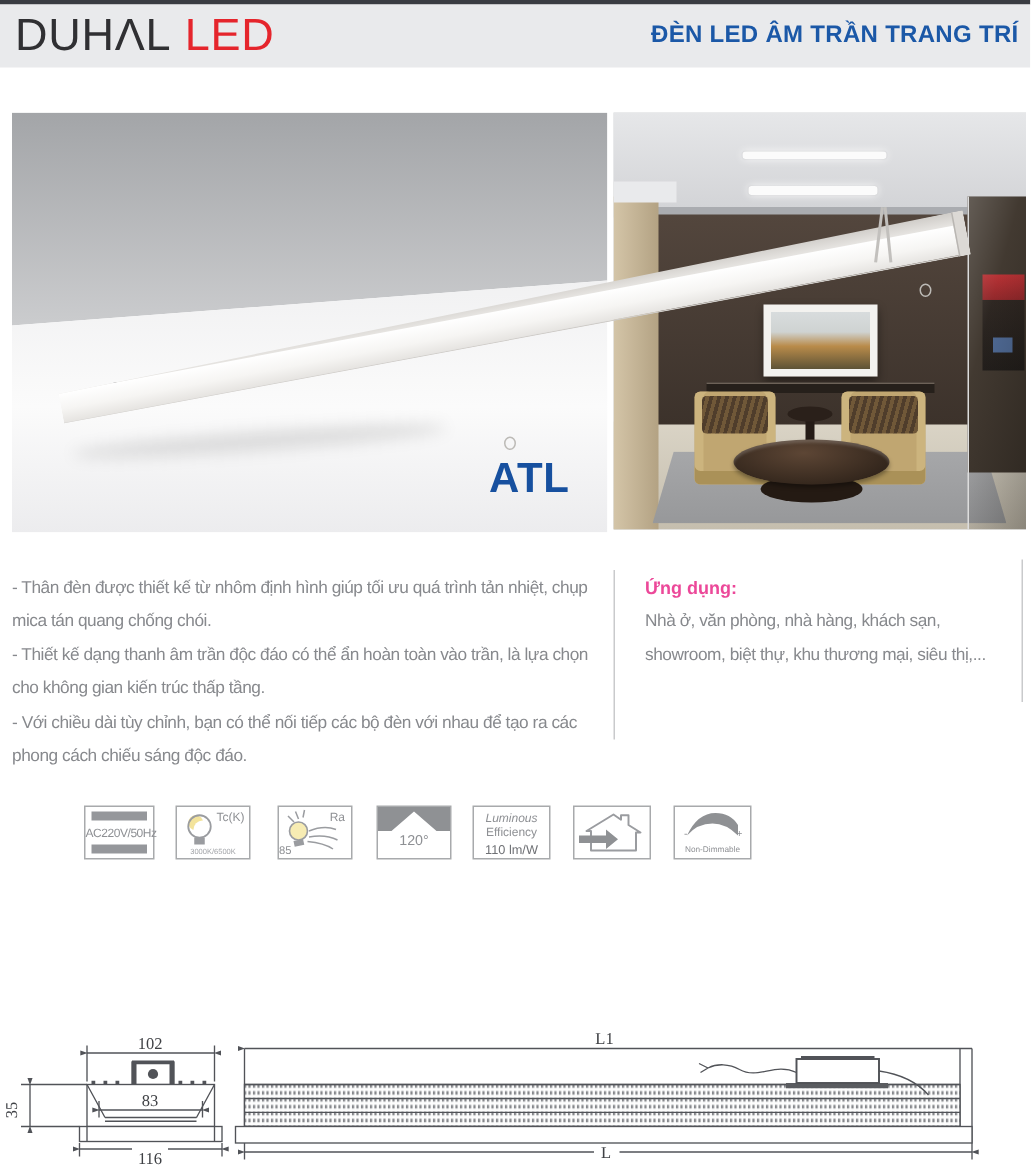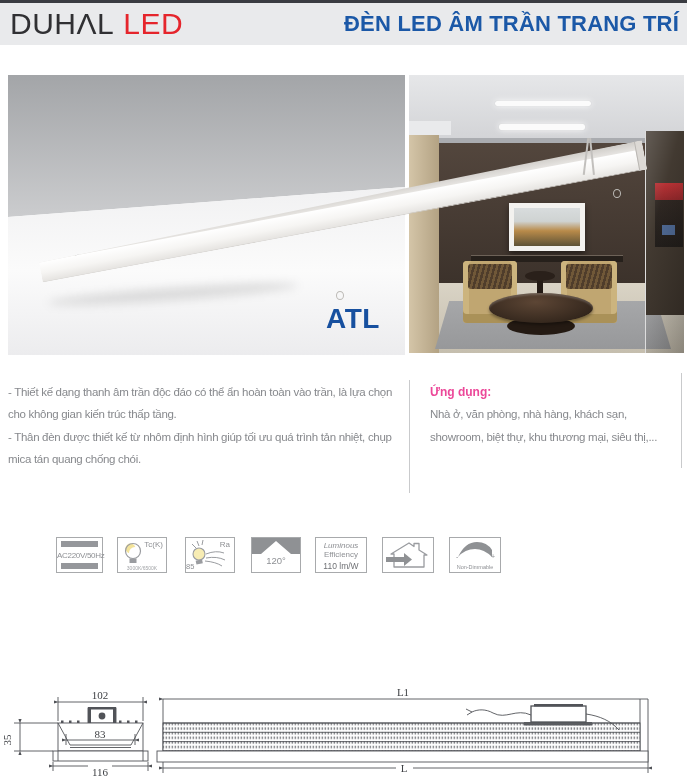--- a/index.html
+++ b/index.html
@@ -4,21 +4,21 @@
 <style>
   html,body{margin:0;padding:0;background:#fff;}
   .page{position:relative;width:687px;height:781px;background:#fff;overflow:hidden;
         font-family:"Liberation Sans",sans-serif;}
   
   .topline{position:absolute;left:0;top:0;width:687px;height:3px;background:#3a3c42;}
   .header{position:absolute;left:0;top:3px;width:687px;height:42px;background:#e9eaec;
           display:flex;align-items:center;justify-content:space-between;box-sizing:border-box;padding:0 8px 0 10px;}
   .brand{font-size:30px;font-weight:400;color:#303033;letter-spacing:.5px;line-height:1;}
   .brand .led{color:#e5252c;margin-left:9px;}
-  .htitle{font-size:22px;font-weight:700;color:#1b58a7;letter-spacing:.2px;}
+  .htitle{font-size:16px;font-weight:700;color:#1b58a7;letter-spacing:.2px;}
   
   .panelL{position:absolute;left:8px;top:75px;width:397px;height:280px;overflow:hidden;}
   .photo{position:absolute;left:409px;top:75px;width:275px;height:278px;overflow:hidden;background:#d8d9db;}
   .photo>div{position:absolute;}
   .atl{position:absolute;left:326px;top:303px;font-size:28px;font-weight:800;color:#17509f;letter-spacing:.5px;}
   
   .fixture{position:absolute;left:40px;top:253px;width:615px;height:30px;
            transform:rotate(-10.6deg);transform-origin:left center;z-index:30;
            clip-path:polygon(0 32%,100% 0,100% 100%,0 98%);}
   .fixture .topstrip{position:absolute;left:0;top:0;width:100%;height:10px;
@@ -127,22 +127,23 @@
     <div class="capR"></div>
     <div class="clip" style="left:26px;transform:rotate(14deg);"></div>
     <div class="clip" style="left:36px;height:11px;transform:rotate(-8deg);"></div>
   </div>
   <div class="loop" style="left:336px;top:291px;"></div>
   <div class="loop" style="left:613px;top:189px;"></div>
 
   <div class="atl">ATL</div>
 
   <div class="desc">
+    <p>- Thân đèn được thiết kế từ nhôm định hình giúp tối ưu quá trình tản nhiệt, chụp mica tán quang chống chói.</p>
     <p>- Thiết kế dạng thanh âm trần độc đáo có thể ẩn hoàn toàn vào trần, là lựa chọn cho không gian kiến trúc thấp tầng.</p>
-    <p>- Thân đèn được thiết kế từ nhôm định hình giúp tối ưu quá trình tản nhiệt, chụp mica tán quang chống chói.</p>
+    <p>- Với chiều dài tùy chỉnh, bạn có thể nối tiếp các bộ đèn với nhau để tạo ra các phong cách chiếu sáng độc đáo.</p>
   </div>
   <div class="vdiv" style="left:409px;top:380px;height:113px;"></div>
   <div class="apps">
     <div class="h">Ứng dụng:</div>
     <div>Nhà ở, văn phòng, nhà hàng, khách sạn, showroom, biệt thự, khu thương mại, siêu thị,...</div>
   </div>
   <div class="vdiv" style="left:681px;top:373px;height:95px;"></div>
 
   <div class="ib" style="left:8px;width:47px;">
     <div class="bar" style="top:3px;"></div>

